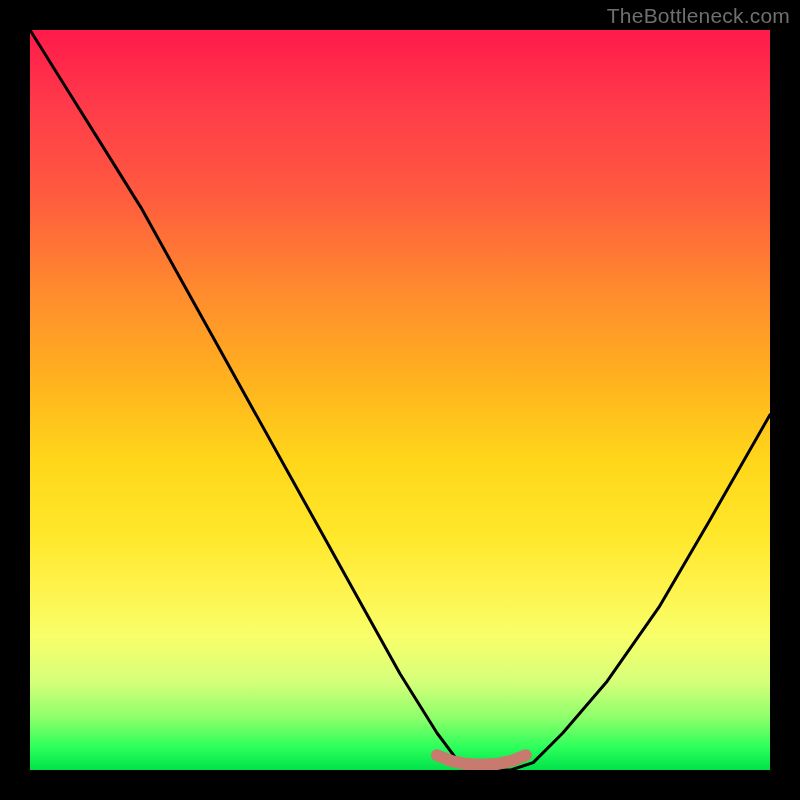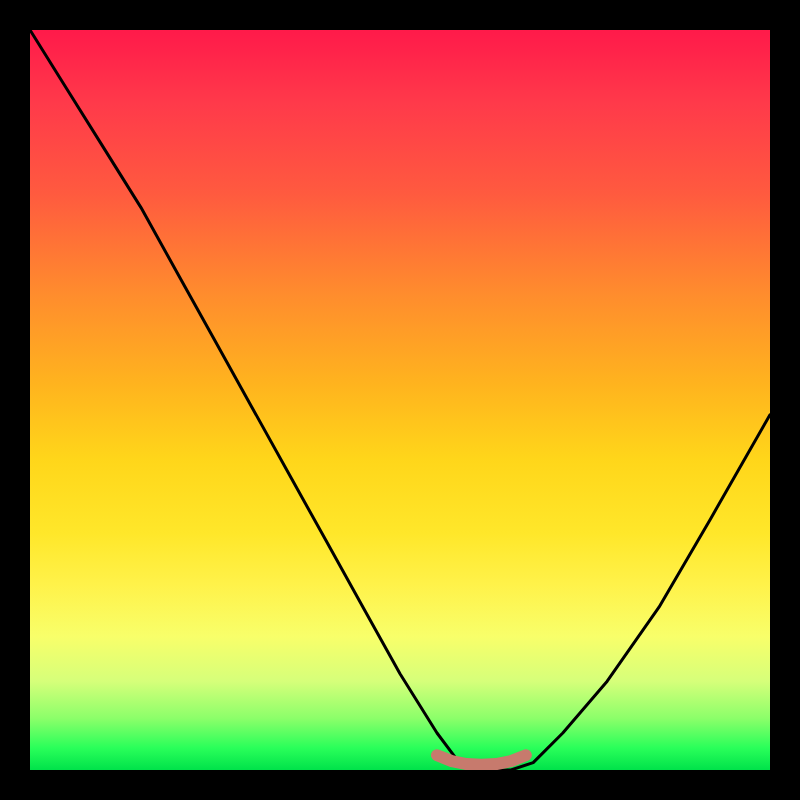--- a/index.html
+++ b/index.html
@@ -58,13 +58,14 @@
 
 <div class="frame">
   <div class="plot">
     <svg class="curve" viewBox="0 0 740 740" preserveAspectRatio="none">
       <g>
           <path d="M0.0 0.0 L37.0 59.2 L74.0 118.4 L111.0 177.6 L148.0 244.2 L185.0 310.8 L222.0 377.4 L259.0 444.0 L296.0 510.6 L333.0 577.2 L370.0 643.8 L407.0 703.0 L429.2 732.6 L458.8 740.0 L481.0 740.0 L503.2 732.6 L532.8 703.0 L577.2 651.2 L629.0 577.2 L680.8 488.4 L740.0 384.8" fill="none" stroke="#000000" stroke-width="3" stroke-linecap="round" stroke-linejoin="round"></path>
           <path d="M407.0 725.2 L421.8 731.1 L436.6 734.1 L451.4 734.8 L466.2 734.1 L481.0 731.1 L495.8 725.2" fill="none" stroke="#c77a6d" stroke-width="12" stroke-linecap="round" stroke-linejoin="round"></path>
         </g>
     </svg>
   </div>
+  <div class="watermark">TheBottleneck.com</div>
 </div>
 
 </body></html>

